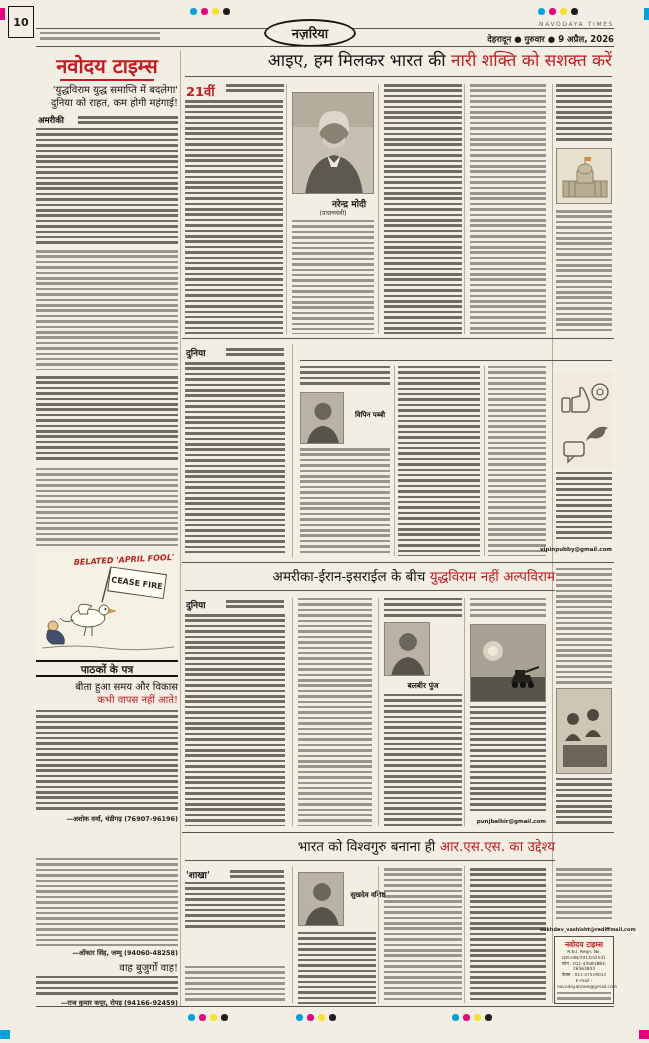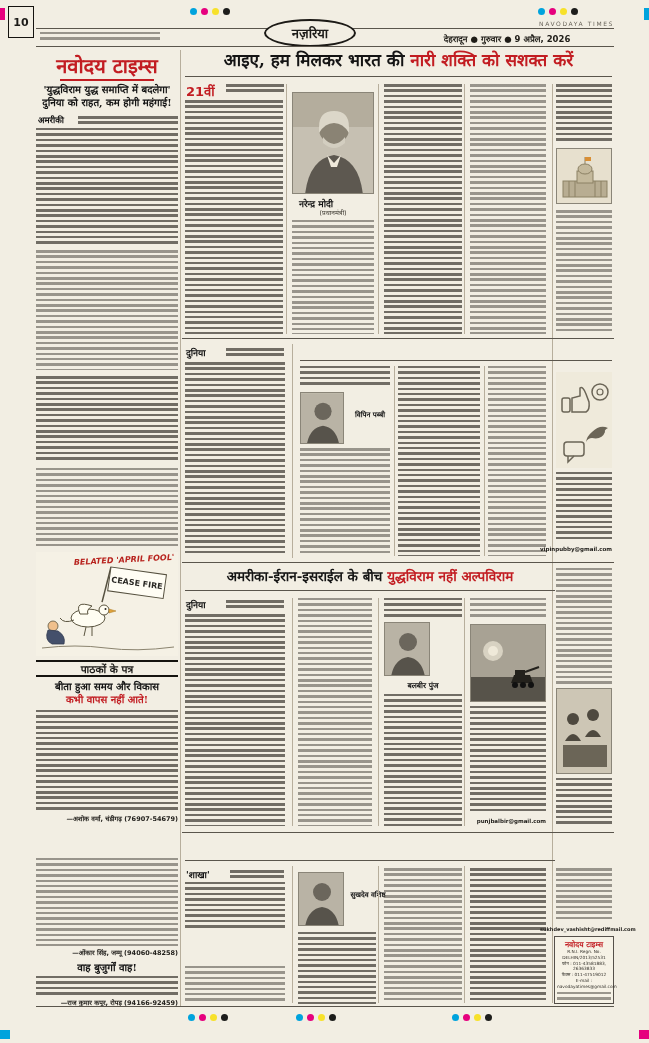--- a/index.html
+++ b/index.html
@@ -7,21 +7,21 @@
   body{font-family:"DejaVu Sans","Liberation Sans",sans-serif;color:#1c1b18}
   .sheet{position:relative;width:649px;height:1043px;margin:0 auto;background:#f2eee3;overflow:hidden;box-shadow:0 0 8px rgba(0,0,0,.4)}
   .abs{position:absolute}
   
   .tx{position:absolute;background-image:repeating-linear-gradient(#46423b 0,#46423b 2.5px,rgba(0,0,0,0) 2.5px,rgba(0,0,0,0) 5.4px);opacity:.75}
   .tx.lt{opacity:.52}
   .vl{position:absolute;width:1px;background:#b7ae9c}
   .hl{position:absolute;height:1px;background:#5a554c}
   .hl.red{background:#c21d22;height:2px}
   .redtxt{color:#c21d22}
-  .hc{position:absolute;font-weight:700;text-align:center;color:#141414;line-height:1.22;font-family:"DejaVu Serif","Liberation Serif",serif}
+  .hc{position:absolute;font-weight:400;text-align:right;color:#141414;line-height:1.22;font-family:"DejaVu Serif","Liberation Serif",serif}
   .sig{position:absolute;font-size:6.5px;font-weight:700;text-align:right;color:#23211d}
   .lead{position:absolute;font-weight:700;font-size:9px;color:#141414}
   .capname{font-weight:700;text-align:center;color:#141414}
   .dot{width:7px;height:7px;border-radius:50%;display:inline-block}
   .ink-c{background:#00a3dd}.ink-m{background:#e6007e}.ink-y{background:#f7e12a}.ink-k{background:#1d1d1b}
   .cluster{position:absolute;display:flex;gap:4px;align-items:center}
   .imgbox{position:absolute;border:1px solid #8a8578;background:#d8d3c6;overflow:hidden}
   .email{position:absolute;font-size:5.5px;font-weight:700;color:#23211d;text-align:right}
 </style>
 </head>
@@ -46,21 +46,21 @@
       <span class="dot ink-m"></span>
       <span class="dot ink-y"></span>
       <span class="dot ink-k"></span>
   </div>
 
   <div class="abs" style="left:8px;top:6px;width:26px;height:32px;border:1.5px solid #15130f;display:flex;align-items:center;justify-content:center;font-weight:700;font-size:11px">10</div>
   <div class="hl" style="left:36px;top:28px;width:578px"></div>
   <div class="tx lt" style="left:40px;top:32px;width:120px;height:10px"></div>
   <div class="abs" style="left:264px;top:19px;width:92px;height:28px;border:2px solid #1c1a16;border-radius:50%;background:#f2eee3;display:flex;align-items:center;justify-content:center;font-weight:700;font-size:13px">नज़रिया</div>
   <div class="abs" style="left:430px;top:20px;width:184px;text-align:right;font-size:6px;letter-spacing:1.6px;color:#6b665c">NAVODAYA TIMES</div>
-  <div class="abs" style="left:400px;top:33px;width:214px;text-align:center;font-size:8.5px;font-weight:700;color:#1f1d18">देहरादून ● गुरुवार ● 9 अप्रैल, 2026</div>
+  <div class="abs" style="left:400px;top:33px;width:214px;text-align:right;font-size:8.5px;font-weight:700;color:#1f1d18">देहरादून ● गुरुवार ● 9 अप्रैल, 2026</div>
   <div class="hl" style="left:36px;top:46px;width:578px"></div>
 
   <div class="abs" style="left:36px;top:52px;width:142px;text-align:center;font-size:20px;font-weight:700;color:#c21d22;font-family:'DejaVu Serif','Liberation Serif',serif">नवोदय टाइम्स</div>
   <div class="hl red" style="left:60px;top:79px;width:94px"></div>
   <div class="hc" style="left:36px;top:84px;width:142px;font-size:10px">'युद्धविराम युद्ध समाप्ति में बदलेगा'</div>
   <div class="hc" style="left:36px;top:97px;width:142px;font-size:10px">दुनिया को राहत, कम होगी महंगाई!</div>
   <div class="lead" style="left:38px;top:114px;font-size:8.5px">अमरीकी</div>
   <div class="tx" style="left:78px;top:116px;width:100px;height:9px"></div>
   <div class="tx" style="left:36px;top:128px;width:142px;height:116px"></div>
   <div class="tx lt" style="left:36px;top:250px;width:142px;height:120px"></div>
@@ -92,21 +92,21 @@
       </g>
       <path d="M6 96 Q40 92 70 96 T138 95" fill="none" stroke="#8b846f"></path>
     </svg>
   </div>
 
   <div class="abs" style="left:36px;top:660px;width:142px;height:17px;border-top:2px solid #15130f;border-bottom:2px solid #15130f;display:flex;align-items:center;justify-content:center;font-weight:700;font-size:10.5px">पाठकों के पत्र</div>
 
   <div class="hc" style="left:36px;top:681px;width:142px;font-size:10px">बीता हुआ समय और विकास</div>
   <div class="hc redtxt" style="left:36px;top:694px;width:142px;font-size:10px;color:#c21d22">कभी वापस नहीं आते!</div>
   <div class="tx" style="left:36px;top:710px;width:142px;height:102px"></div>
-  <div class="sig" style="left:36px;top:814px;width:142px">—अशोक वर्मा, चंडीगढ़ (76907-54679)</div>
+  <div class="sig" style="left:36px;top:814px;width:142px">—अशोक वर्मा, चंडीगढ़ (76907-96196)</div>
 
   <div class="tx lt" style="left:36px;top:858px;width:142px;height:88px"></div>
   <div class="sig" style="left:36px;top:948px;width:142px">—ओंकार सिंह, जम्मू (94060-48258)</div>
 
   <div class="hc" style="left:36px;top:962px;width:142px;font-size:10px">वाह बुजुर्गों वाह!</div>
   <div class="tx" style="left:36px;top:976px;width:142px;height:20px"></div>
   <div class="sig" style="left:36px;top:998px;width:142px">—राज कुमार कपूर, रोपड़ (94166-92459)</div>
 
   <div class="vl" style="left:180px;top:50px;height:956px"></div>
 
@@ -122,21 +122,21 @@
     <svg width="82" height="102" viewBox="0 0 82 102">
       <rect width="82" height="102" fill="#c6c0b2"></rect>
         <rect width="82" height="34" fill="#b4ad9d"></rect>
       <circle cx="41" cy="36" r="15" fill="#8a8374"></circle>
       <path d="M26 34 Q26 18 41 18 Q56 18 56 34 L56 40 Q50 30 41 30 Q32 30 26 40 Z" fill="#dcd7c9"></path>
       <path d="M30 44 Q41 58 52 44 L52 50 Q41 60 30 50 Z" fill="#d3cec0"></path>
       <path d="M12 102 Q16 66 41 62 Q66 66 70 102 Z" fill="#5d5850"></path>
       <path d="M34 62 L41 70 L48 62 L44 74 L38 74 Z" fill="#efe9db"></path>
     </svg>
   </div>
-  <div class="abs capname" style="left:275px;top:197px;width:82px;font-size:9px">नरेन्द्र मोदी</div>
+  <div class="abs capname" style="left:308px;top:197px;width:82px;font-size:9px">नरेन्द्र मोदी</div>
   <div class="abs" style="left:292px;top:208px;width:82px;text-align:center;font-size:6.5px;color:#3a362e">(प्रधानमंत्री)</div>
   <div class="tx lt" style="left:292px;top:220px;width:82px;height:114px"></div>
 
   <div class="vl" style="left:286px;top:84px;height:250px"></div>
   <div class="vl" style="left:378px;top:84px;height:250px"></div>
   <div class="vl" style="left:464px;top:84px;height:250px"></div>
   <div class="vl" style="left:552px;top:84px;height:919px"></div>
 
   <div class="tx" style="left:384px;top:84px;width:78px;height:250px"></div>
   <div class="tx lt" style="left:470px;top:84px;width:76px;height:250px"></div>
@@ -250,20 +250,23 @@
         <path d="M8 52 Q16 38 24 52 Z" fill="#4e493f"></path>
       <circle cx="36" cy="26" r="6" fill="#4e493f"></circle>
         <path d="M28 48 Q36 34 44 48 Z" fill="#4e493f"></path>
       <rect x="6" y="56" width="44" height="22" fill="#6b6557"></rect>
     </svg>
   </div>
   <div class="tx" style="left:556px;top:778px;width:56px;height:48px"></div>
 
   <div class="hl" style="left:182px;top:832px;width:432px"></div>
 
+  <div class="hc" style="left:185px;top:838px;width:370px;font-size:13.5px">
+    <span>भारत को विश्वगुरु बनाना ही</span><span class="redtxt"> आर.एस.एस. का उद्देश्य</span>
+  </div>
   <div class="hl" style="left:185px;top:860px;width:370px"></div>
   <div class="lead" style="left:186px;top:868px">'शाखा'</div>
   <div class="tx" style="left:230px;top:870px;width:54px;height:9px"></div>
   <div class="tx" style="left:185px;top:882px;width:100px;height:48px"></div>
   <div class="tx lt" style="left:185px;top:966px;width:100px;height:38px"></div>
 
   <div class="vl" style="left:292px;top:866px;height:137px"></div>
   <div class="imgbox" style="left:298px;top:872px;width:46px;height:54px">
     <svg width="46" height="54" viewBox="0 0 46 54">
         <rect width="46" height="54" fill="#b9b3a5"></rect>

